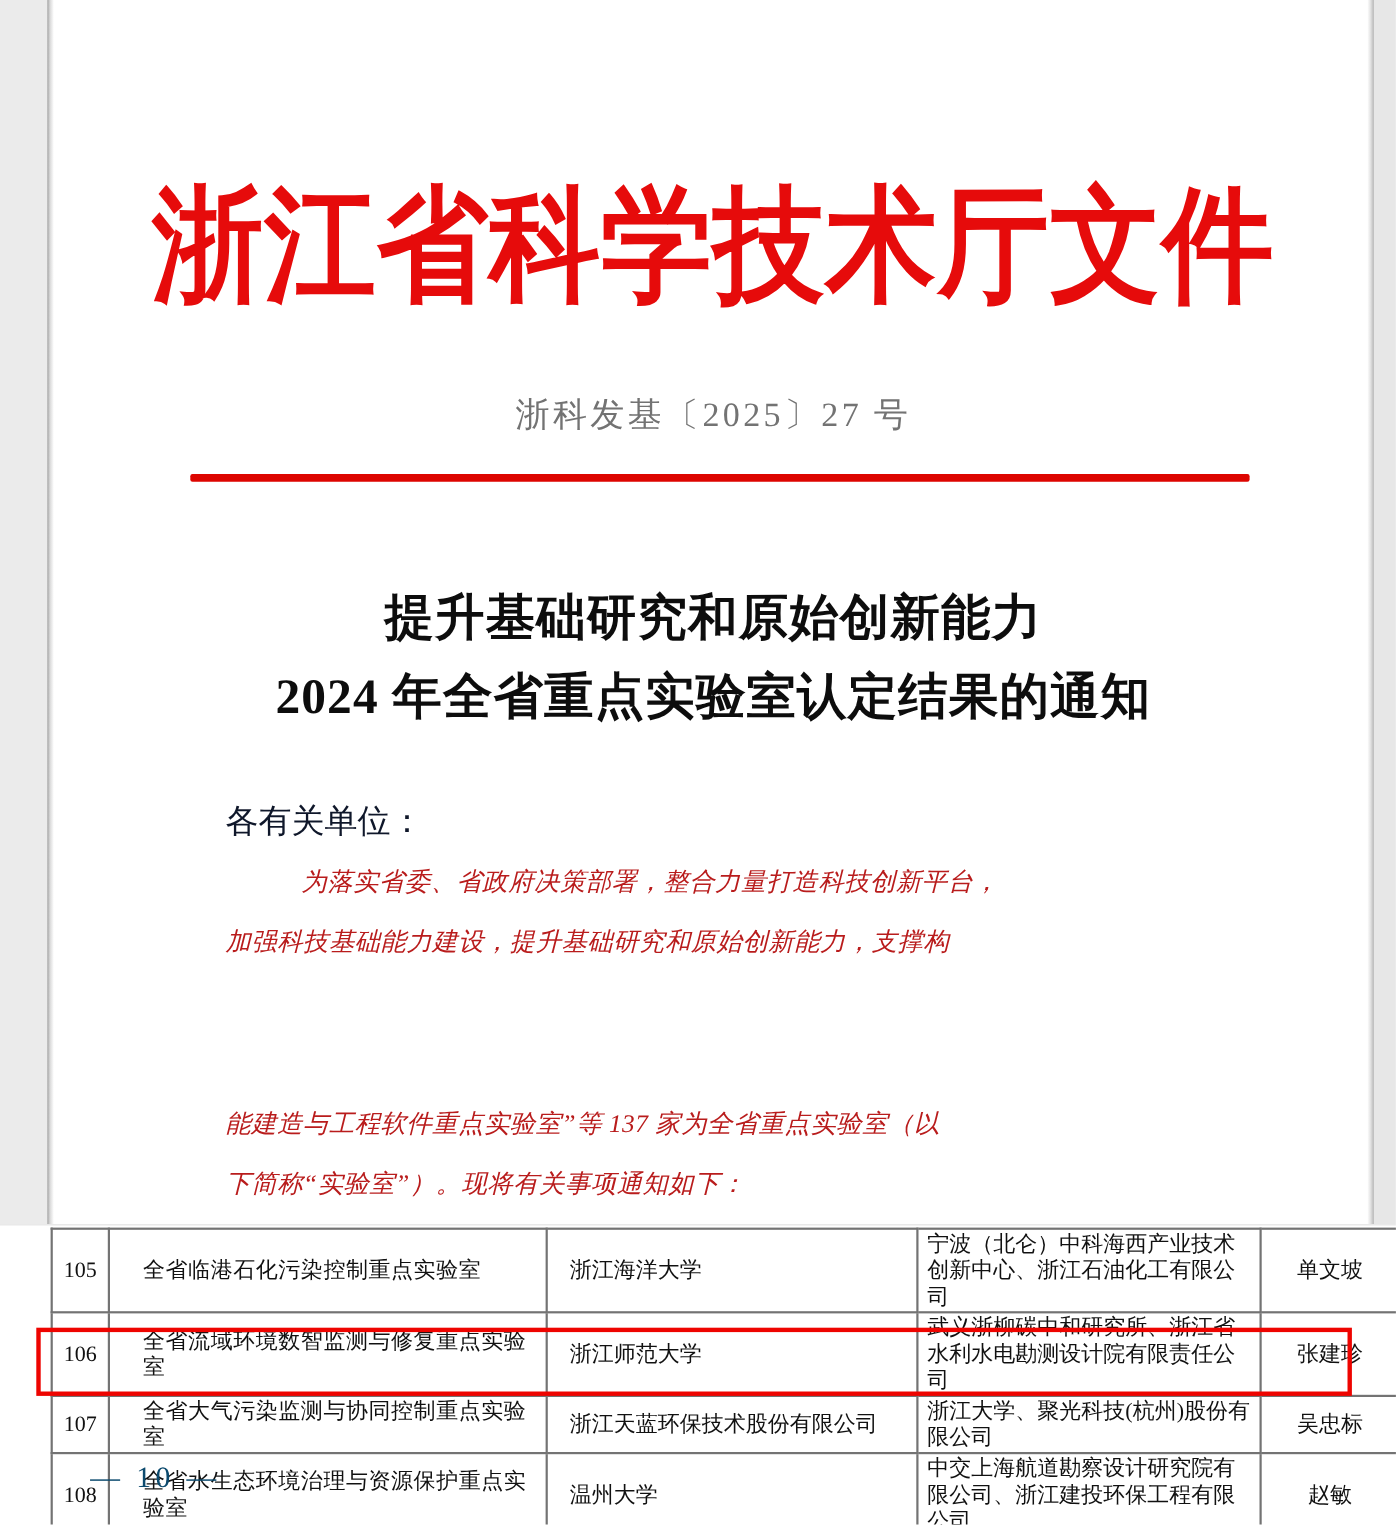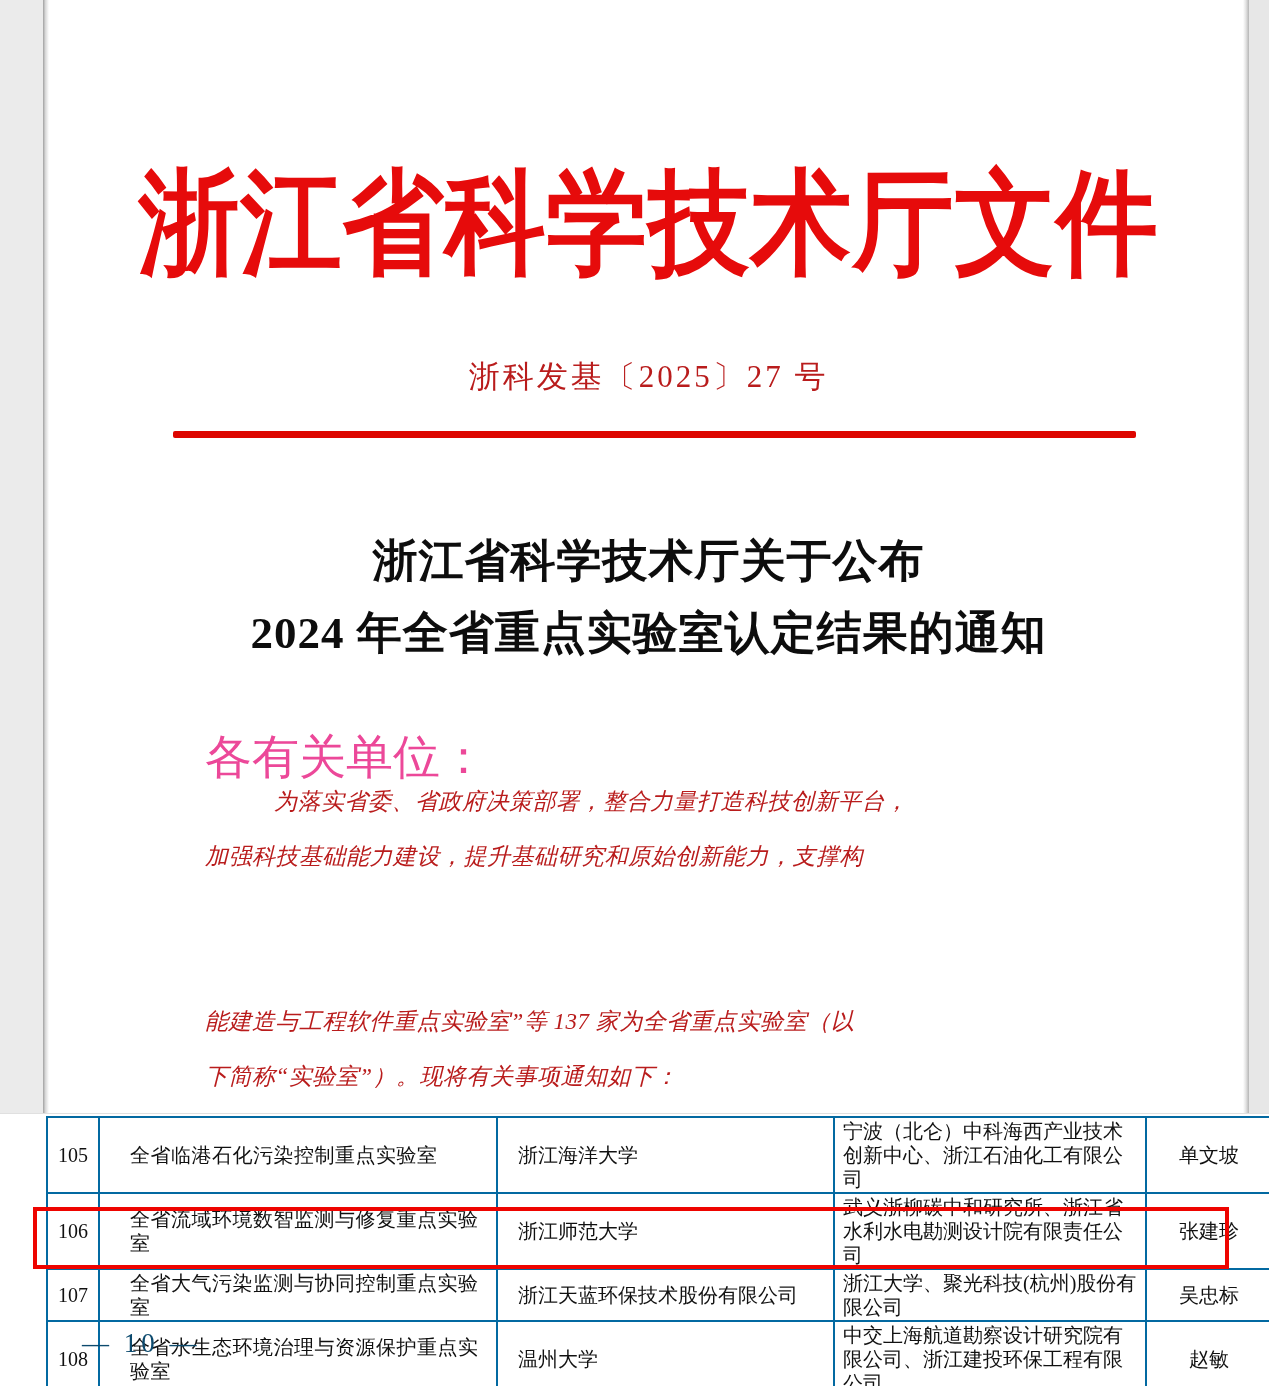--- a/index.html
+++ b/index.html
@@ -24,42 +24,42 @@
 
   .red-header {
     position: absolute; left: 48px; top: 148px; width: 1201px;
     text-align: center;
     font-size: 101px; font-weight: bold; color: #e60b0b;
     transform: scaleY(1.13); transform-origin: top center;
     letter-spacing: 1px; white-space: nowrap;
   }
   .doc-number {
     position: absolute; left: 48px; top: 356px; width: 1201px;
-    text-align: center; font-size: 31px; color: #b91c1c; letter-spacing: 3px;
+    text-align: center; font-size: 31px; color: #737373; letter-spacing: 3px;
   }
   .red-rule {
     position: absolute; left: 173px; top: 431px; width: 963px; height: 7px;
     background: #dd0500; border-radius: 2px;
   }
   .subject { position: absolute; left: 48px; width: 1201px; text-align: center;
              font-size: 45px; font-weight: bold; color: #0d0d0d; letter-spacing: 1px; }
   .subject.l1 { top: 531px; }
   .subject.l2 { top: 603px; }
 
-  .salutation { position: absolute; left: 205px; top: 726px; font-size: 47px; color: #ec4899; }
+  .salutation { position: absolute; left: 205px; top: 726px; font-size: 30px; color: #0f172a; }
   .bodyline { position: absolute; left: 205px; width: 930px; font-size: 23px; color: #b91c1c;
               white-space: nowrap; letter-spacing: 0.5px; font-style: italic; }
   .bodyline.indent { left: 274px; }
 
   
   .table-section { position: absolute; left: 0; top: 1113px; width: 1269px; height: 273px;
                    background: #fff; border-top: 1px solid #e0e0e0; }
   table.labs { position: absolute; left: 46px; top: 2px; width: 1169px;
                border-collapse: collapse; table-layout: fixed; }
-  table.labs td { border: 2px solid #0369a1; font-size: 20px; color: #111;
+  table.labs td { border: 2px solid #737373; font-size: 20px; color: #111;
                   height: 50px; vertical-align: middle; line-height: 24px; }
   td.c-no   { width: 52px;  text-align: center; font-size: 21px; margin-top: 32px; }
   td.c-lab  { width: 398px; padding-left: 30px; letter-spacing: 0.5px; margin-left: 45px; }
   td.c-org  { width: 337px; padding-left: 20px; }
   td.c-part { width: 312px; padding: 1px 8px; font-size: 20px; }
   td.c-head { width: 126px; text-align: center; }
 
   .highlight-box { position: absolute; left: 33px; top: 93px; width: 1196px; height: 62px;
                    border: 4px solid #ee0400; pointer-events: none; }
 
@@ -74,21 +74,21 @@
   <section class="pdf-view">
     <div class="gray-strip left"></div>
     <div class="page-edge-left"></div>
     <div class="gray-strip right"></div>
     <div class="page-edge-right"></div>
 
     <div class="red-header">浙江省科学技术厅文件</div>
     <div class="doc-number">浙科发基〔2025〕27 号</div>
     <div class="red-rule"></div>
 
-    <div class="subject l1">浙江省科学技术厅关于公布</div>
+    <div class="subject l1">提升基础研究和原始创新能力</div>
     <div class="subject l2">2024 年全省重点实验室认定结果的通知</div>
 
     <div class="salutation">各有关单位：</div>
     <div class="bodyline indent" style="top:786px">为落实省委、省政府决策部署，整合力量打造科技创新平台，</div>
     <div class="bodyline" style="top:841px">加强科技基础能力建设，提升基础研究和原始创新能力，支撑构</div>
     <div class="bodyline" style="top:1006px">能建造与工程软件重点实验室”等 137 家为全省重点实验室（以</div>
     <div class="bodyline" style="top:1061px">下简称“实验室”）。现将有关事项通知如下：</div>
   </section>
 
   <section class="table-section">

